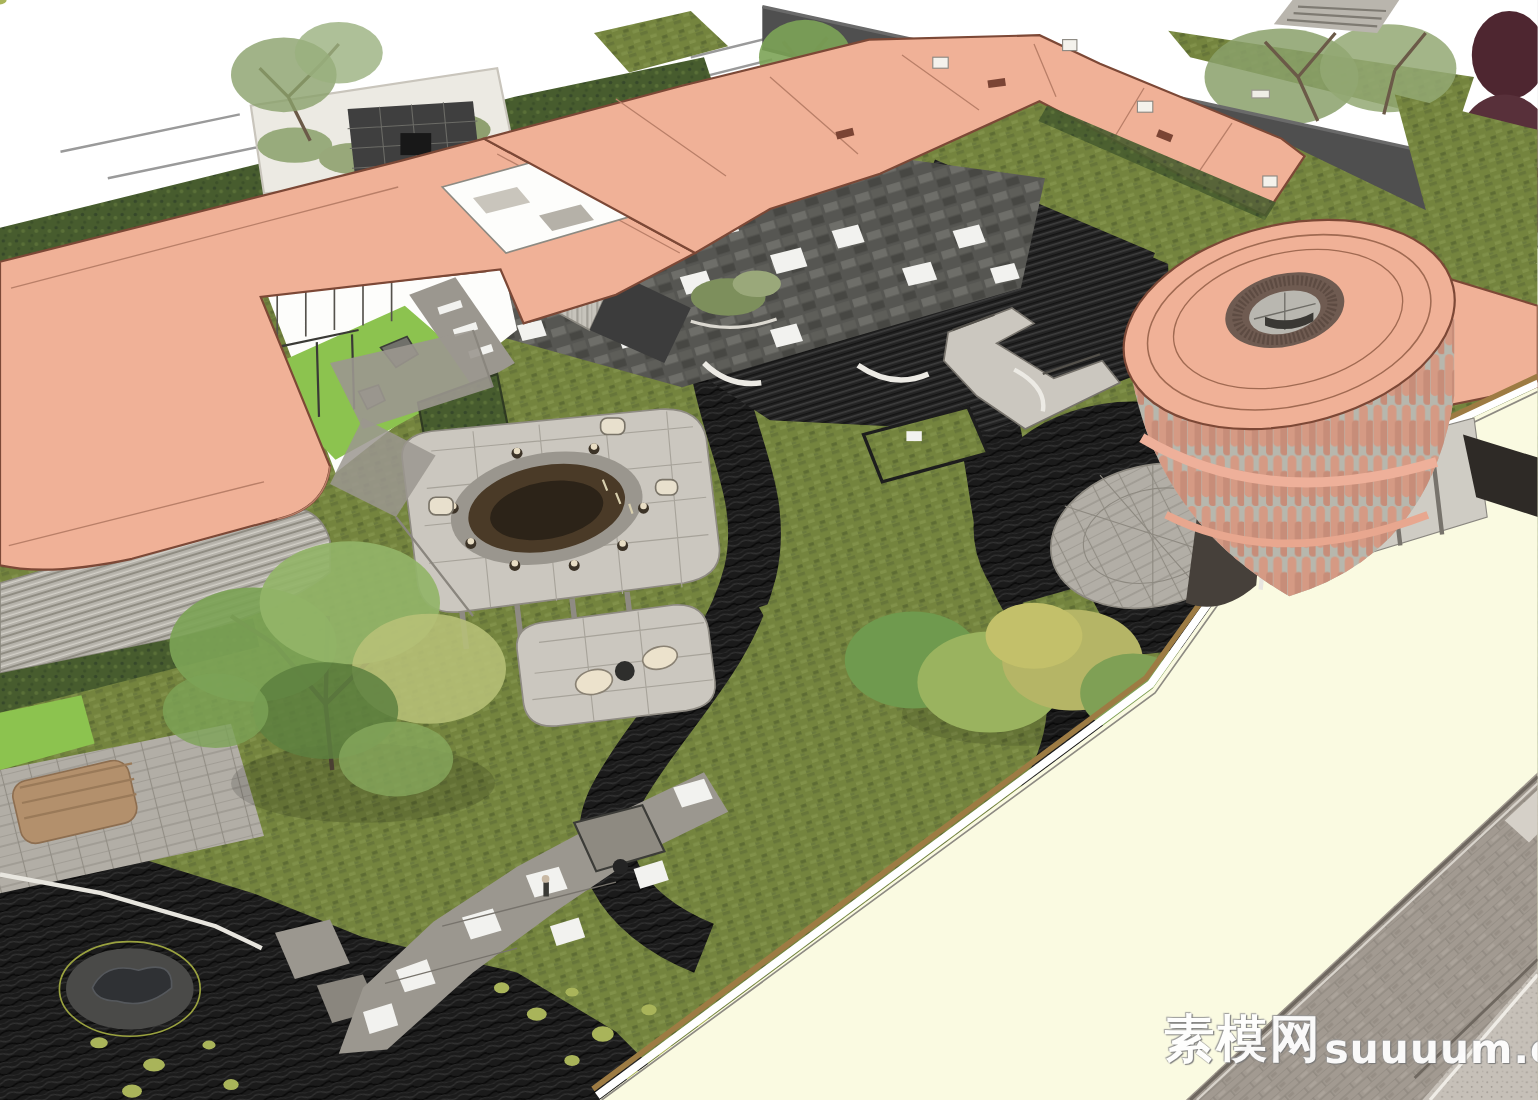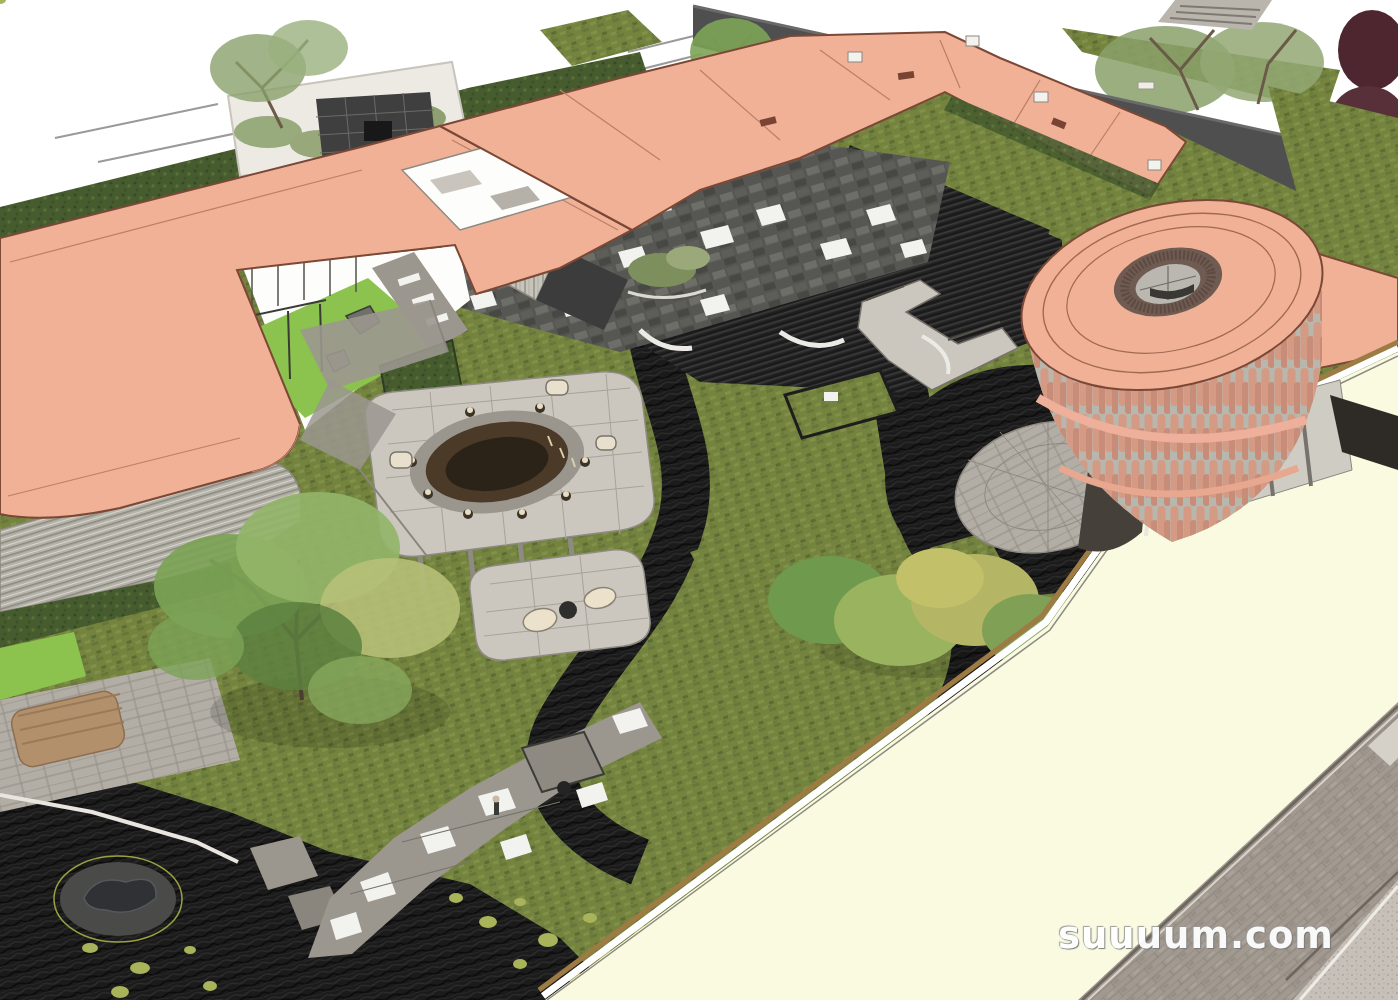--- a/index.html
+++ b/index.html
@@ -418,15 +418,16 @@
       <path d="M1150,296 Q1172,304 1194,292 L1194,284 Q1172,296 1150,288 Z" fill="#3a3834"></path>
     </g>
   </g>
 
   <g>
     <polygon points="952,96 1160,184 1150,200 944,110" fill="url(#pHedge)" opacity=".9"></polygon>
   </g>
 </svg>
 
 <div class="watermark">
+  <span class="cjk">素模网</span>
       <span class="latin">suuuum.com</span>
 </div>
 </div>
 
 </body></html>

